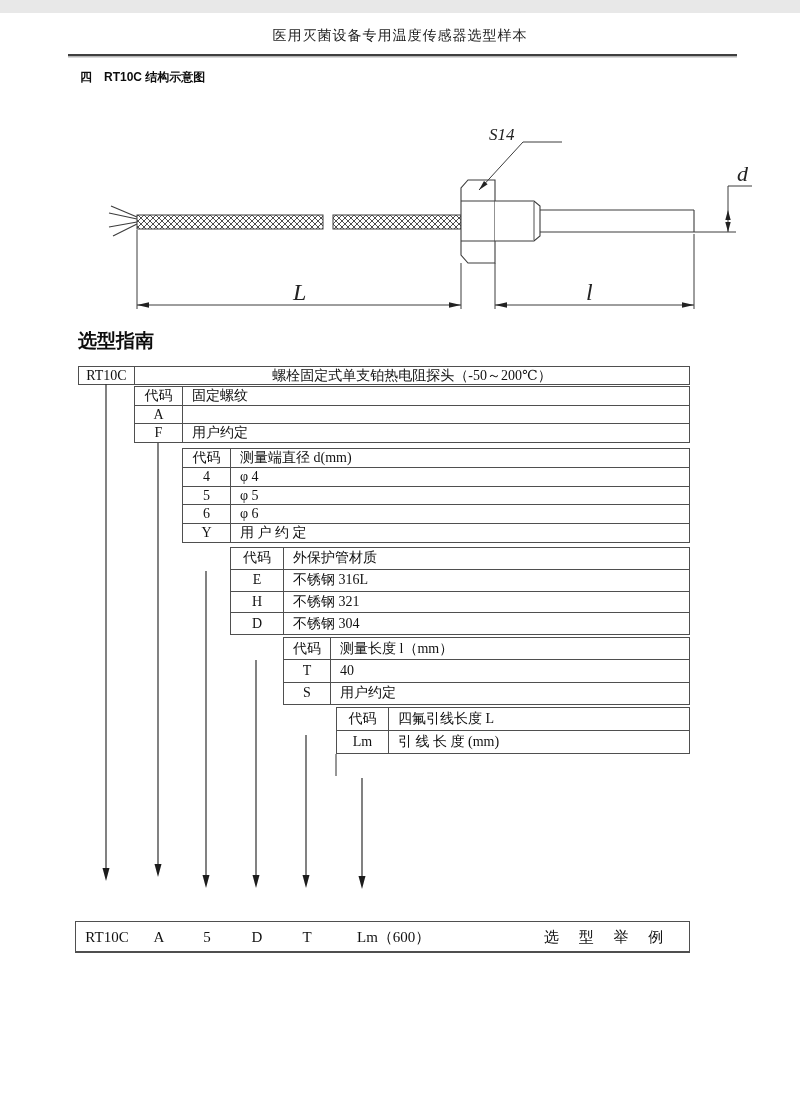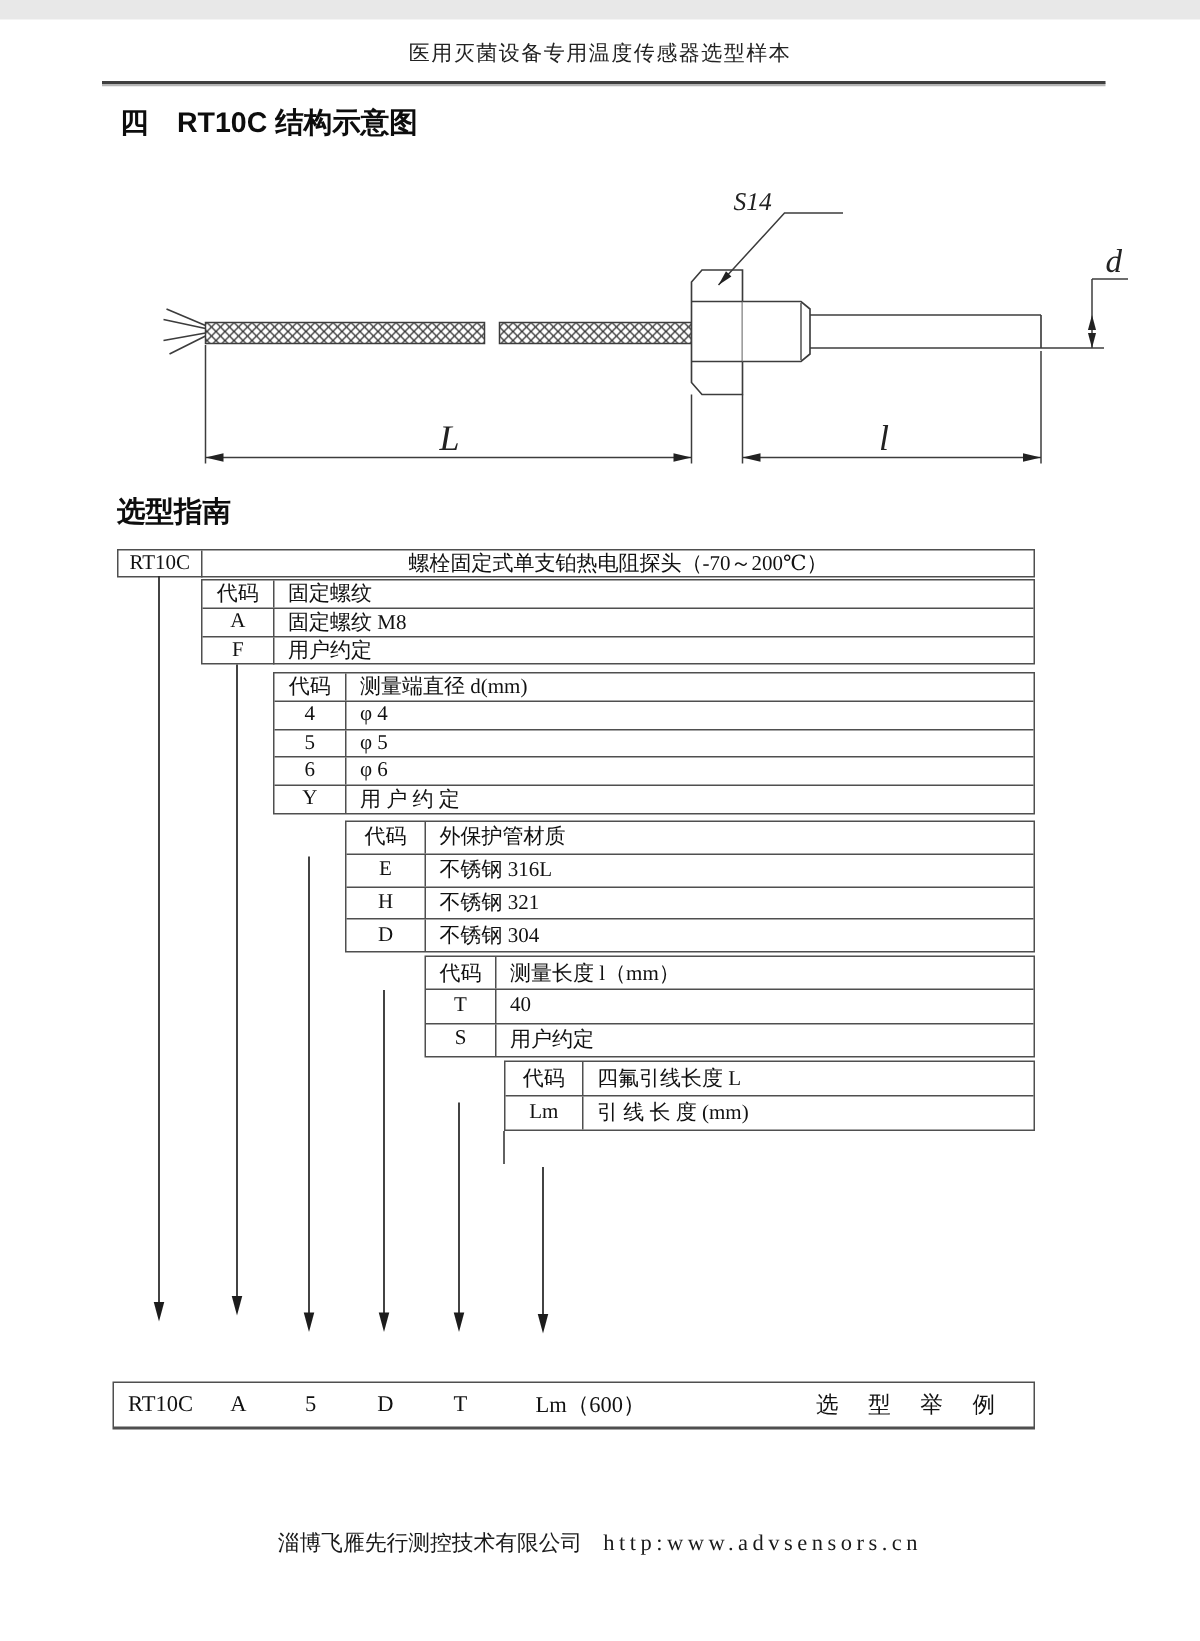--- a/index.html
+++ b/index.html
@@ -5,21 +5,21 @@
   html,body{margin:0;padding:0;background:#e8e8e8;}
   #page{
     position:relative;width:800px;height:1094px;margin:13px auto;
     background:#ffffff;overflow:hidden;
     font-family:"Liberation Serif","DejaVu Serif",serif;color:#111;
   }
   .abs{position:absolute;}
   
   .doc-header{top:14px;left:0;width:800px;text-align:center;font-size:14px;letter-spacing:1px;color:#222;}
   .rule{top:41px;left:68px;width:669px;height:2px;background:#3f3f3f;box-shadow:0 1.5px 0 #b5b5b5;}
-  .sec-title{top:56px;left:80px;font-family:"Liberation Sans","DejaVu Sans",sans-serif;font-weight:bold;font-size:19px;color:#0d0d0d;}
+  .sec-title{top:56px;left:80px;font-family:"Liberation Sans","DejaVu Sans",sans-serif;font-weight:bold;font-size:12px;color:#0d0d0d;}
   .guide-title{top:315px;left:78px;font-family:"Liberation Sans","DejaVu Sans",sans-serif;font-weight:bold;font-size:19px;color:#0d0d0d;}
   
   .sec{position:absolute;border:1px solid #4f4f4f;box-sizing:border-box;display:flex;flex-direction:column;background:#fff;}
   .row{display:flex;flex:1;align-items:center;box-sizing:border-box;}
   .row + .row{border-top:1px solid #4f4f4f;}
   .code{height:100%;display:flex;align-items:center;justify-content:center;border-right:1px solid #4f4f4f;box-sizing:border-box;font-size:14px;flex:none;}
   .desc{flex:1;padding-left:9px;font-size:14px;white-space:nowrap;overflow:hidden;}
   .desc.center{text-align:center;padding-left:0;}
   
   .example{top:908px;left:75px;width:615px;height:32px;border:1px solid #4f4f4f;border-bottom-width:2px;box-sizing:border-box;background:#fff;}
@@ -111,32 +111,31 @@
       <path d="M694,192 L682,189.2 L682,194.8 Z" fill="#222" stroke="none"></path>
       <text x="586" y="187" font-size="24" font-style="italic" fill="#222" stroke="none">l</text>
     </g>
   </svg>
 
   <div class="abs guide-title">选型指南</div>
 
   <div class="sec" style="left:78px;top:353px;width:612px;height:19px;">
     <div class="row">
       <div class="code" style="width:56px;">RT10C</div>
-      <div class="desc center">螺栓固定式单支铂热电阻探头（-70～200℃）</div>
+      <div class="desc center">螺栓固定式单支铂热电阻探头（-50～200℃）</div>
     </div>
   </div>
 
   <div class="sec" style="left:134px;top:373px;width:556px;height:57px;">
     <div class="row">
         <div class="code" style="width:48px;">代码</div>
         <div class="desc">固定螺纹</div>
       </div>
     <div class="row">
         <div class="code" style="width:48px;">A</div>
-        <div class="desc">固定螺纹 M8</div>
       </div>
     <div class="row">
         <div class="code" style="width:48px;">F</div>
         <div class="desc">用户约定</div>
       </div>
   </div>
 
   <div class="sec" style="left:182px;top:435px;width:508px;height:95px;">
     <div class="row">
         <div class="code" style="width:48px;">代码</div>
@@ -228,17 +227,14 @@
   <div class="abs example">
     <span class="ex-c" style="left:31px;">RT10C</span>
     <span class="ex-c" style="left:83px;">A</span>
     <span class="ex-c" style="left:131px;">5</span>
     <span class="ex-c" style="left:181px;">D</span>
     <span class="ex-c" style="left:231px;">T</span>
     <span style="left:281px;">Lm（600）</span>
     <span class="ex-label" style="left:468px;">选 型 举 例</span>
   </div>
 
-  <div class="abs footer">
-    <span>淄博飞雁先行测控技术有限公司</span><span class="url">http:www.advsensors.cn</span>
-  </div>
 
 </div>
 
 </body></html>

